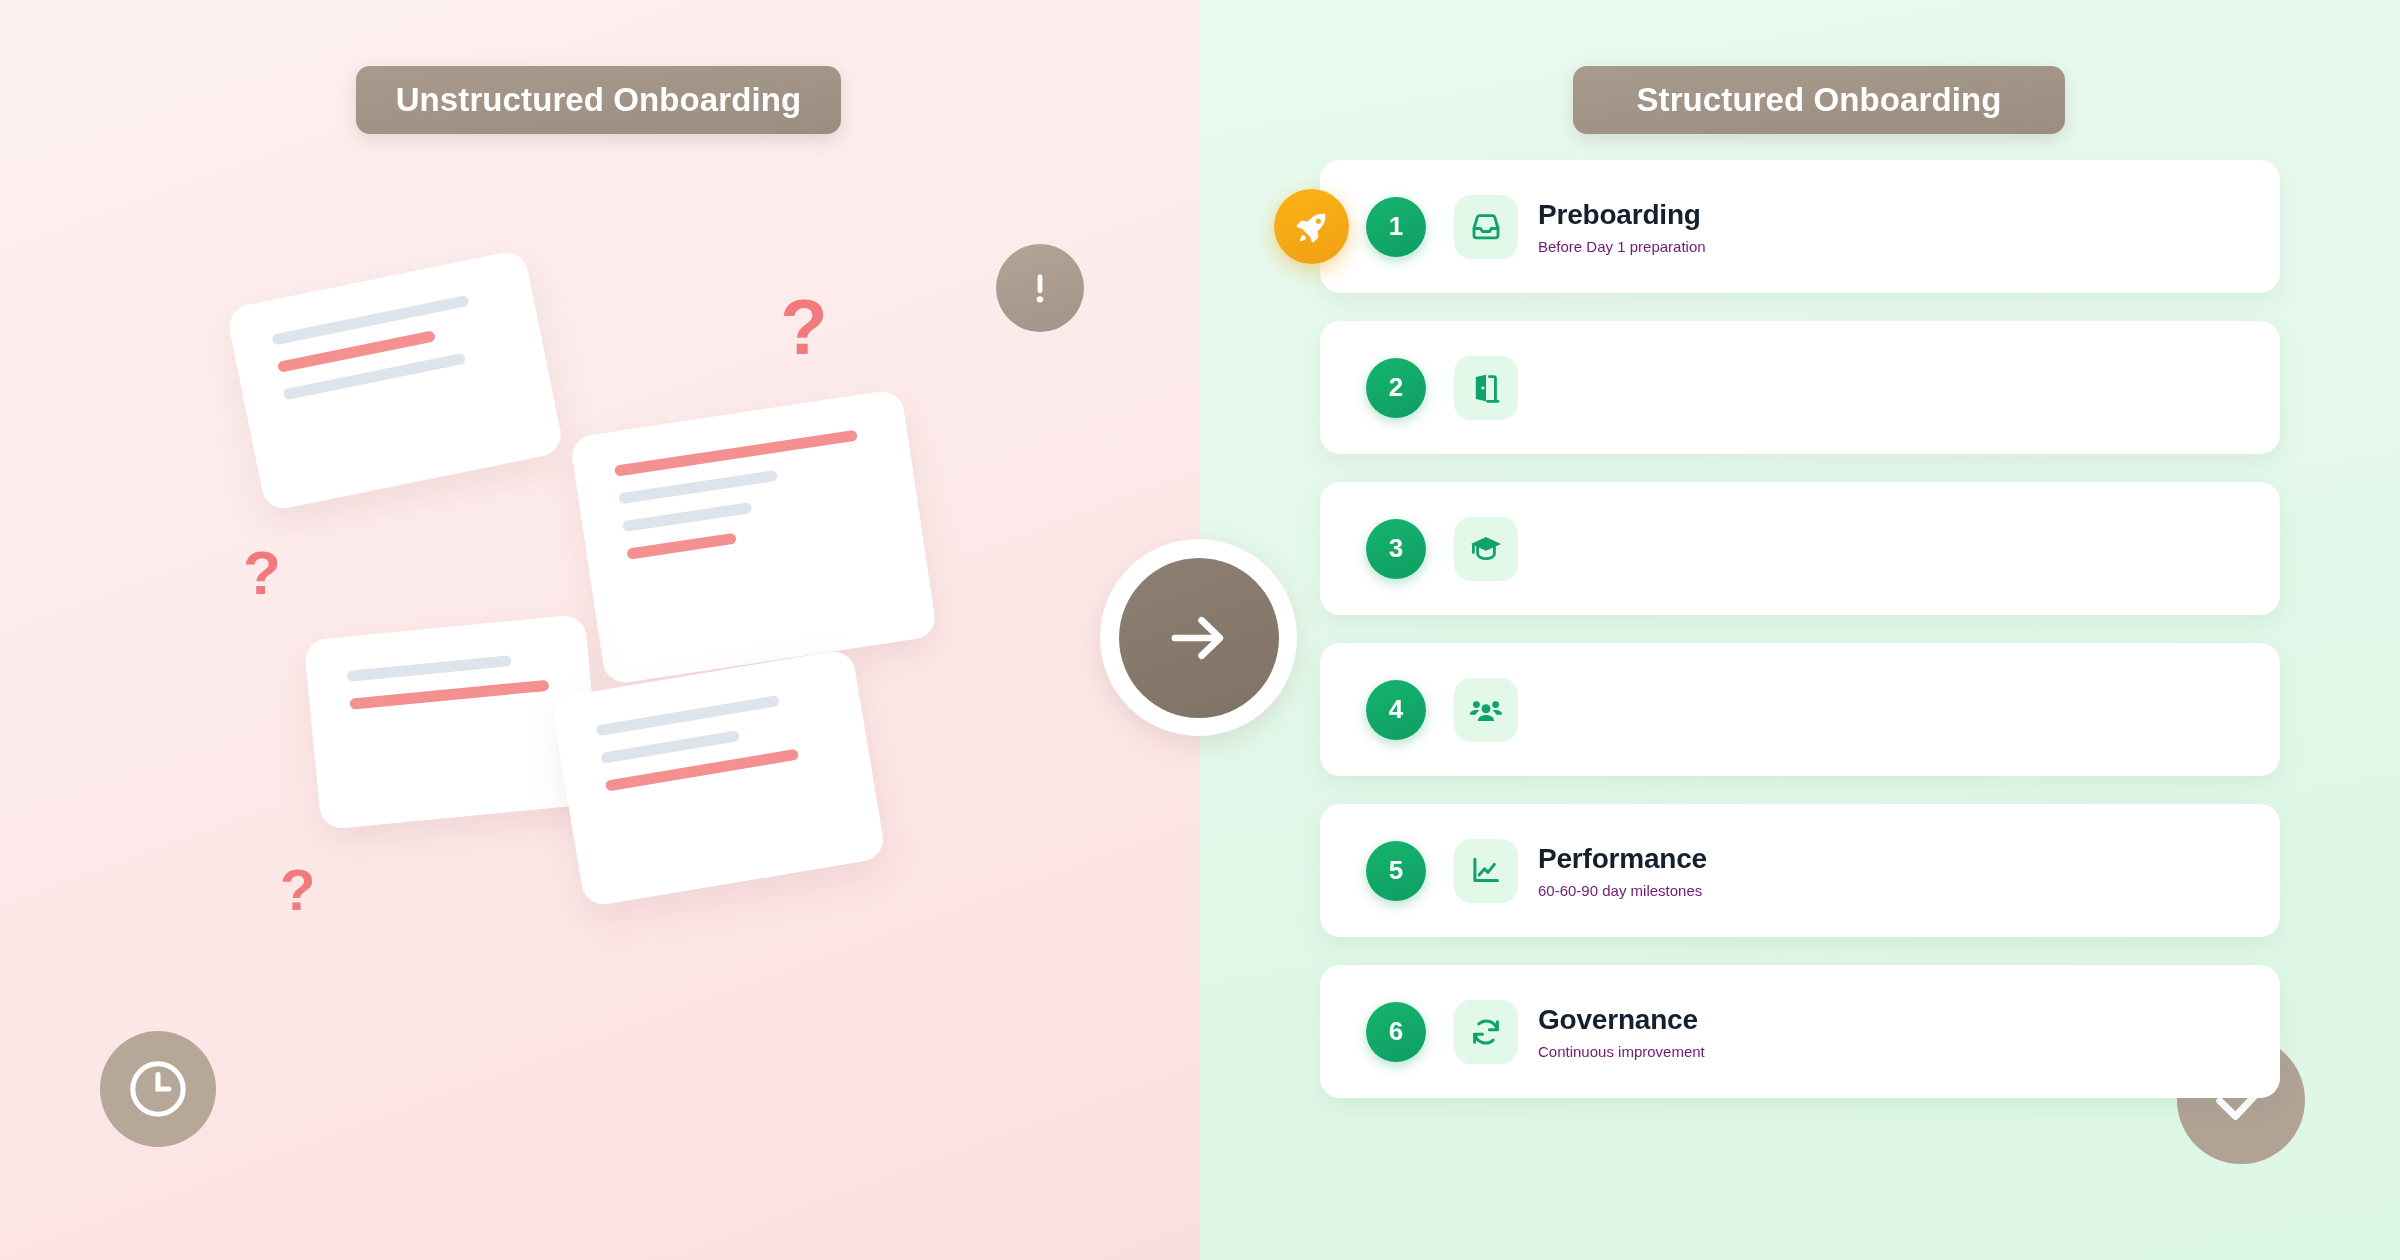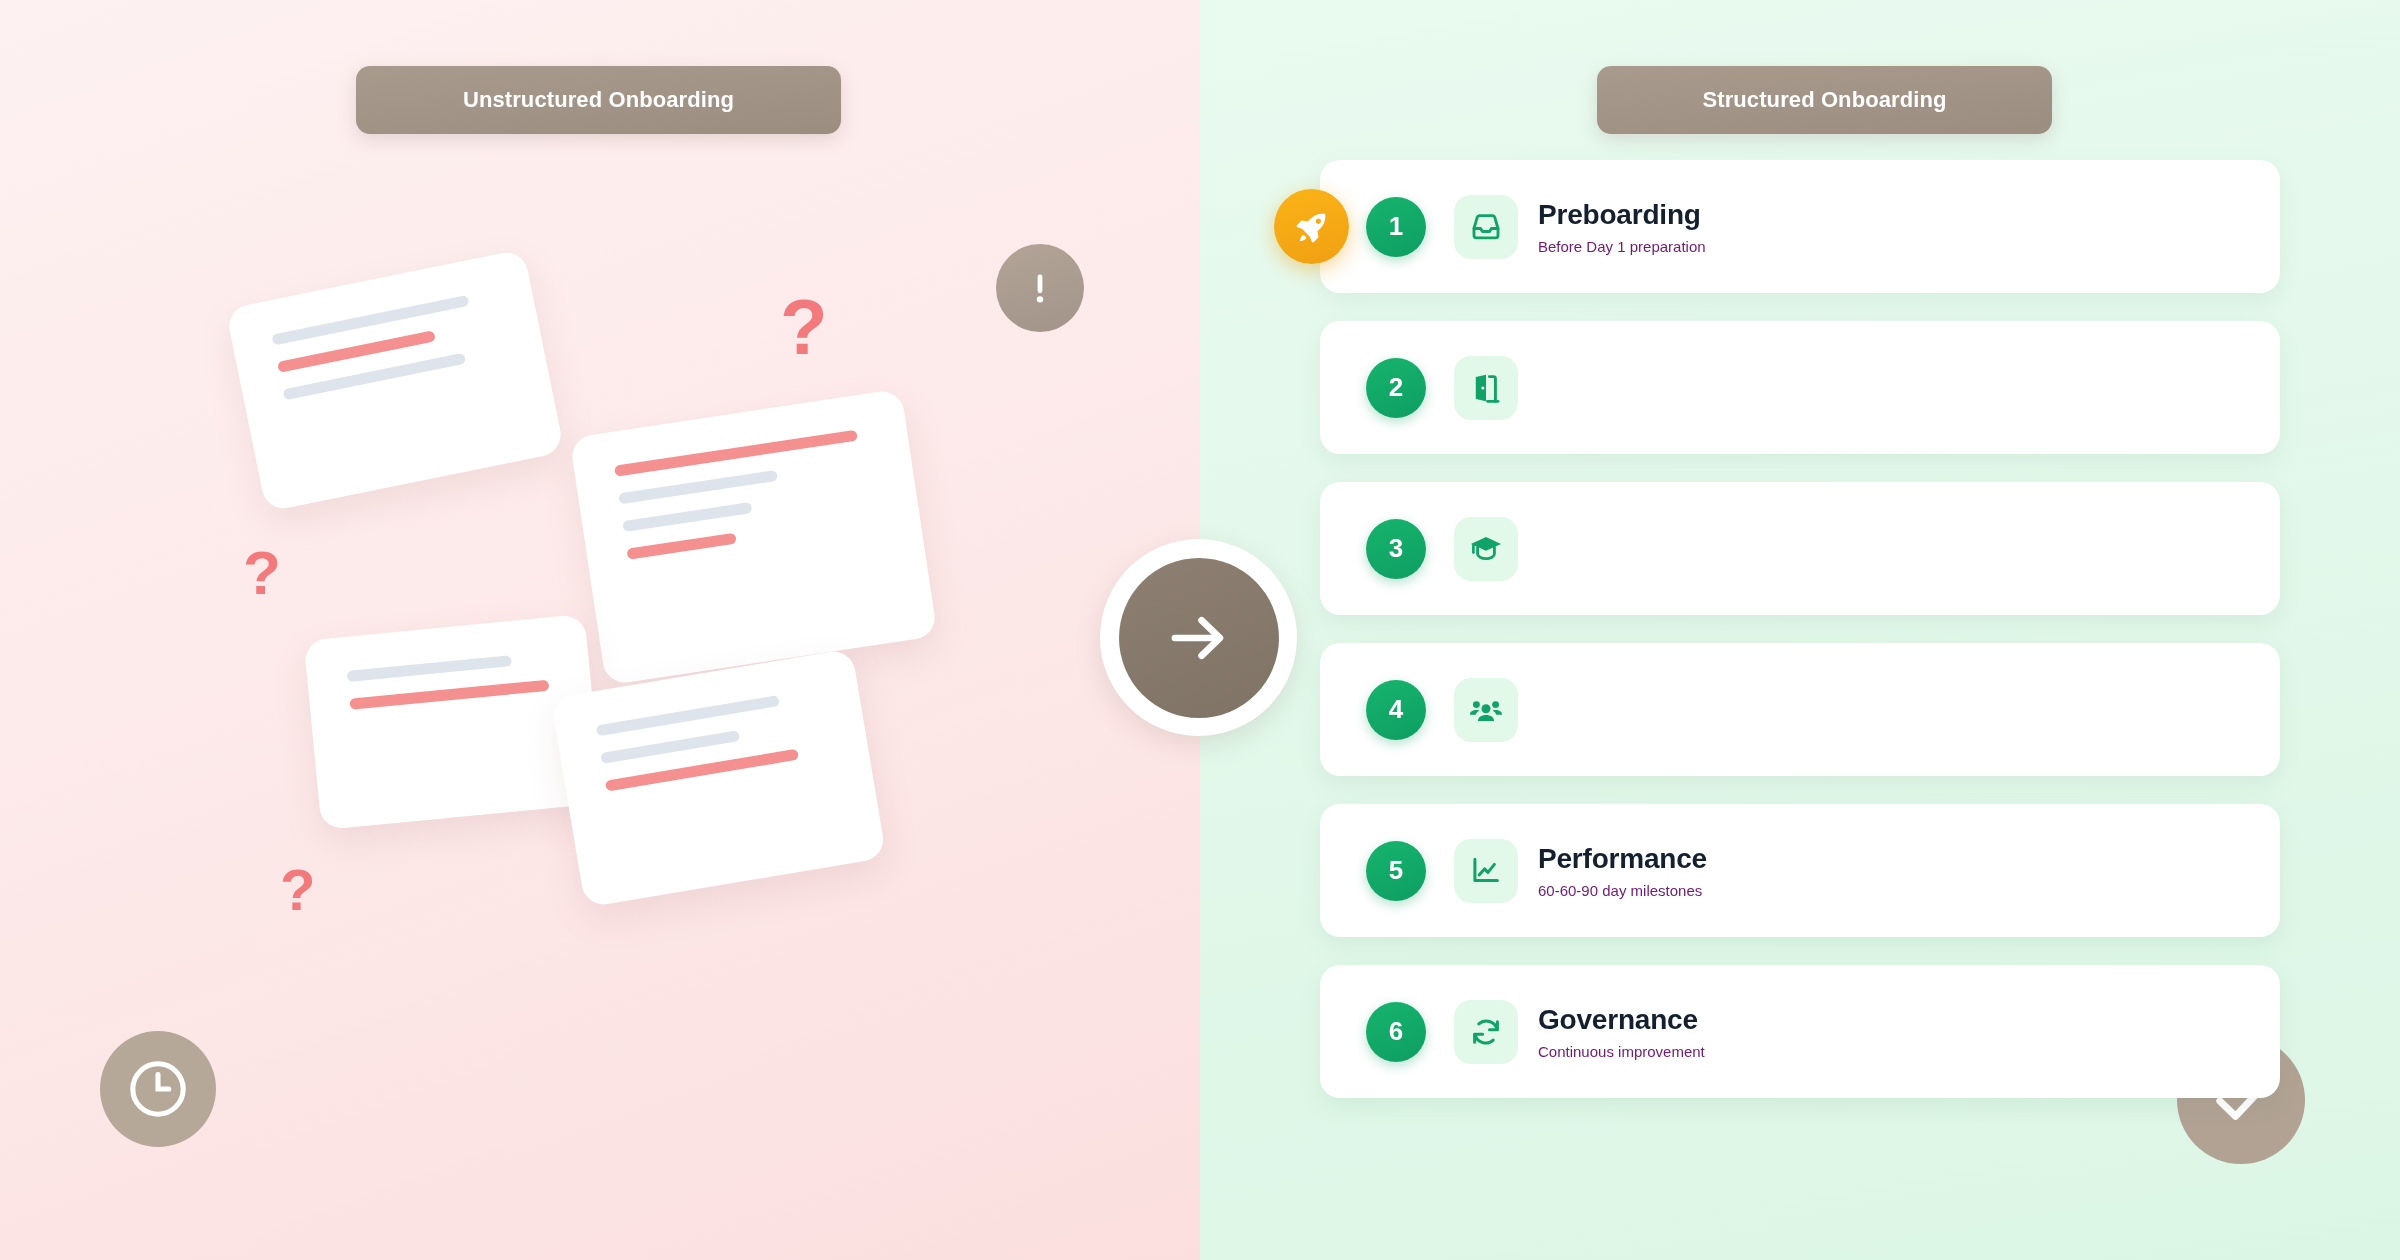--- a/index.html
+++ b/index.html
@@ -15,27 +15,27 @@
   .panel { position:absolute; top:0; height:1260px; overflow:hidden; }
   .panel-left  { left:0;    width:1200px;
                  background:linear-gradient(160deg,#fdf1f1 0%,#fdeaea 45%,#fbdfdf 100%); }
   .panel-right { left:1200px; width:1200px;
                  background:linear-gradient(170deg,#e9faef 0%,#e2f8ea 50%,#dcf6e5 100%); }
 
   
   .pill {
     position:absolute; height:68px; border-radius:14px;
     background:linear-gradient(175deg,#a89a8d 0%,#9b8d80 100%);
-    color:#ffffff; font-size:22px; font-weight:bold;
+    color:#ffffff; font-size:33px; font-weight:bold;
     letter-spacing:.1px;
     display:flex; align-items:center; justify-content:center;
     box-shadow:0 6px 18px rgba(140,120,105,.22);
   }
   .pill-left  { left:356px;  top:66px;  width:485px; }
-  .pill-right { left:1573px; top:66px;  width:455px;margin-left:24px; }
+  .pill-right { left:1573px; top:66px;  width:492px; }
 
   
   .note {
     position:absolute; background:#ffffff; border-radius:22px;
     box-shadow:0 14px 34px rgba(180,130,130,.16);
     padding:34px 40px;
   }
   .line { height:11px; border-radius:6px; margin-bottom:17px; }
   .line.gray { background:#dde4ec; }
   .line.pink { background:#f59090; }

